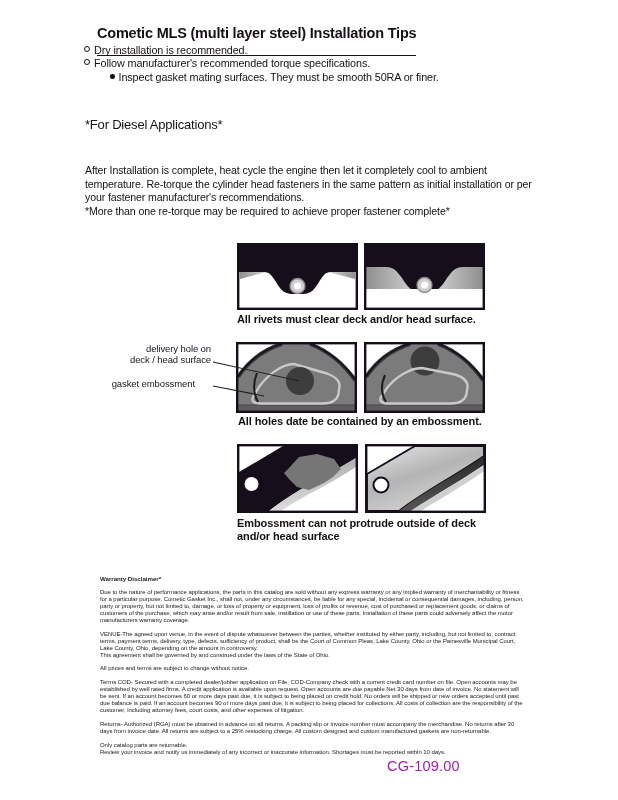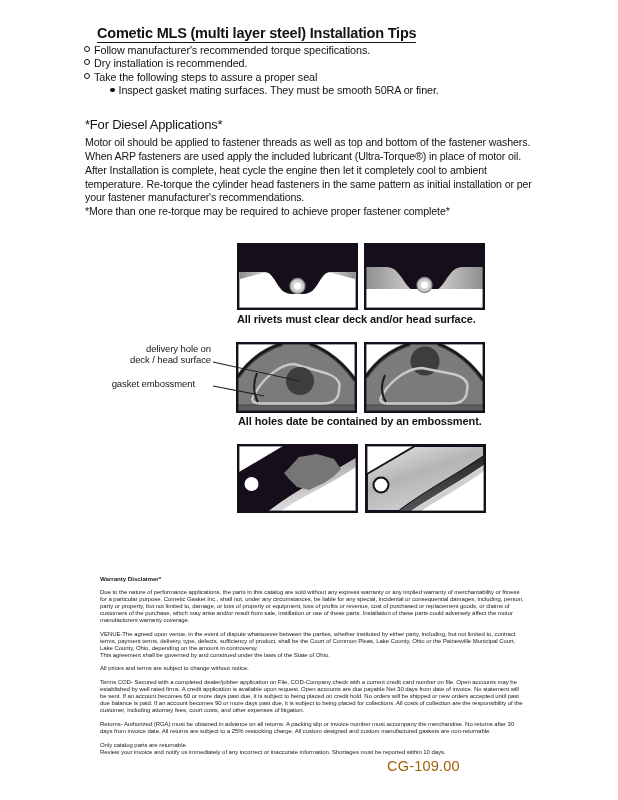--- a/index.html
+++ b/index.html
@@ -8,21 +8,21 @@
     width:618px;height:800px;
     background:#ffffff;
     font-family:"Liberation Sans","DejaVu Sans",sans-serif;
     color:#161116;
     overflow:hidden;
   }
   
   .title{
     position:absolute;left:97px;top:25px;
     font-size:14.5px;font-weight:bold;letter-spacing:-0.2px;
-    border-bottom:1.6px solid #161116;padding-bottom:1px;
+    border-bottom:1.6px solid #161116;padding-bottom:14px;
     white-space:nowrap;
   }
   .bullets{position:absolute;left:84px;top:44px;font-size:10.8px;letter-spacing:-0.1px;line-height:13.4px;width:470px;}
   .bullet-row{white-space:nowrap;}
   .ring{display:inline-block;width:4px;height:4px;border:1px solid #161116;border-radius:50%;margin-right:4px;vertical-align:2px;}
   .sub{margin-left:26px;}
   .dot{display:inline-block;width:4.5px;height:4.5px;background:#161116;border-radius:50%;margin-right:4px;vertical-align:2px;}
   .diesel-head{position:absolute;left:85px;top:117px;font-size:13px;font-weight:normal;letter-spacing:-0.2px;}
   .para{position:absolute;left:85px;width:448px;font-size:10.6px;letter-spacing:-0.12px;line-height:13.6px;}
   .p1{top:136px;}
@@ -32,38 +32,36 @@
   .rw-label{position:absolute;font-size:13.5px;letter-spacing:0.4px;color:#1b141f;width:121px;text-align:right;margin-top:48px;}
   .dbox{position:absolute;width:121px;}
   .caption{position:absolute;font-size:11px;letter-spacing:-0.1px;line-height:13px;color:#161116;font-weight:bold;}
   .annot{position:absolute;font-size:9.5px;letter-spacing:-0.1px;line-height:10.5px;text-align:right;color:#1b141f;}
   .leader-svg{position:absolute;left:0;top:0;width:618px;height:800px;pointer-events:none;}
   
   .disclaimer{position:absolute;left:100px;top:575px;width:424px;font-size:6px;letter-spacing:-0.05px;line-height:7.1px;color:#242024;}
   .disclaimer .dh{font-weight:bold;font-size:6.2px;}
   .dp{margin:0;}
   .gap{margin-top:6.5px;}
-  .footer-code{position:absolute;left:387px;top:758px;font-size:14.5px;letter-spacing:0.2px;color:#a16207;}
+  .footer-code{position:absolute;left:387px;top:758px;font-size:14.5px;letter-spacing:0.2px;color:#a21caf;}
 </style>
 </head>
 <body>
 
 <div class="page">
 
   <div class="title">Cometic MLS (multi layer steel) Installation Tips</div>
 
   <div class="bullets">
+    <div class="bullet-row"><span class="ring"></span><span>Dry installation is recommended.</span></div>
     <div class="bullet-row"><span class="ring"></span><span>Follow manufacturer's recommended torque specifications.</span></div>
-    <div class="bullet-row"><span class="ring"></span><span>Dry installation is recommended.</span></div>
-    <div class="bullet-row"><span class="ring"></span><span>Take the following steps to assure a proper seal</span></div>
     <div class="bullet-row sub"><span class="dot"></span><span>Inspect gasket mating surfaces.  They must be smooth 50RA or finer.</span></div>
   </div>
 
   <div class="diesel-head">*For Diesel Applications*</div>
-  <div class="para p1">Motor oil should be applied to fastener threads as well as top and bottom of the fastener washers. When ARP fasteners are used apply the included lubricant (Ultra-Torque®) in place of motor oil.</div>
   <div class="para p2">After Installation is complete, heat cycle the engine then let it completely cool to ambient temperature. Re-torque the cylinder head fasteners in the same pattern as initial installation or per your fastener manufacturer's recommendations.</div>
   <div class="para note">*More than one re-torque may be required to achieve proper fastener complete*</div>
 
   <div class="rw-label" style="left:237px;top:229px;">RIGHT</div>
   <div class="rw-label" style="left:364px;top:229px;">WRONG</div>
 
   <div class="dbox" style="left:237px;top:243px;">
     <svg width="121" height="67" viewBox="0 0 121 67">
       <defs>
         <linearGradient id="gwl" x1="0" y1="0" x2="1" y2="0">
@@ -189,20 +187,24 @@
       </defs>
       <rect width="121" height="69" fill="#ffffff"></rect>
       <path d="M2,30 L50,2 H119 V12 C90,32 60,47 34,67 H2 Z" fill="url(#glite)" stroke="#170e1c" stroke-width="1.8"></path>
       <path d="M34,67 C60,47 90,32 119,12 L119,21 C94,38 68,52 46,67 Z" fill="url(#gdark)"></path>
       <path d="M46,67 C68,52 94,38 119,21 L119,27 C97,43 74,55 56,67 Z" fill="#cfcfcf"></path>
       <circle cx="16" cy="41" r="7.5" fill="#ffffff" stroke="#170e1c" stroke-width="2"></circle>
       <rect x="1.2" y="1.2" width="118.6" height="66.6" fill="none" stroke="#170e1c" stroke-width="2.4"></rect>
     </svg>
   </div>
 
+  <div class="caption" style="left:237px;top:517px;">
+    <span>Embossment can not protrude outside of deck</span><br>
+    <span>and/or head surface</span>
+  </div>
 
   <svg class="leader-svg">
     <line x1="213" y1="362" x2="299" y2="381" stroke="#222222" stroke-width="1.1"></line>
     <line x1="213" y1="386" x2="264" y2="396" stroke="#222222" stroke-width="1.1"></line>
   </svg>
 
   <div class="disclaimer">
     <div class="dh">Warranty Disclaimer*</div>
     <p class="dp gap">Due to the nature of performance applications, the parts in this catalog are sold without any express warranty or any implied warranty of merchantability or fitness for a particular purpose.  Cometic Gasket Inc., shall not, under any circumstances, be liable for any special, incidental or consequential damages, including, person, party or property, but not limited to, damage, or loss of property or equipment, loss of profits or revenue, cost of purchased or replacement goods, or claims of customers of the purchase, which may arise and/or result from sale, instillation or use of these parts.  Installation of these parts could adversely affect the motor manufacturers warranty coverage.</p>
     <p class="dp gap">VENUE-The agreed upon venue, in the event of dispute whatsoever between the parties, whether instituted by either party, including, but not limited to, contract terms, payment terms, delivery, type, defects, sufficiency of product, shall be the Court of Common Pleas, Lake County, Ohio or the Painesville Municipal Court, Lake County, Ohio, depending on the amount in controversy.</p>

